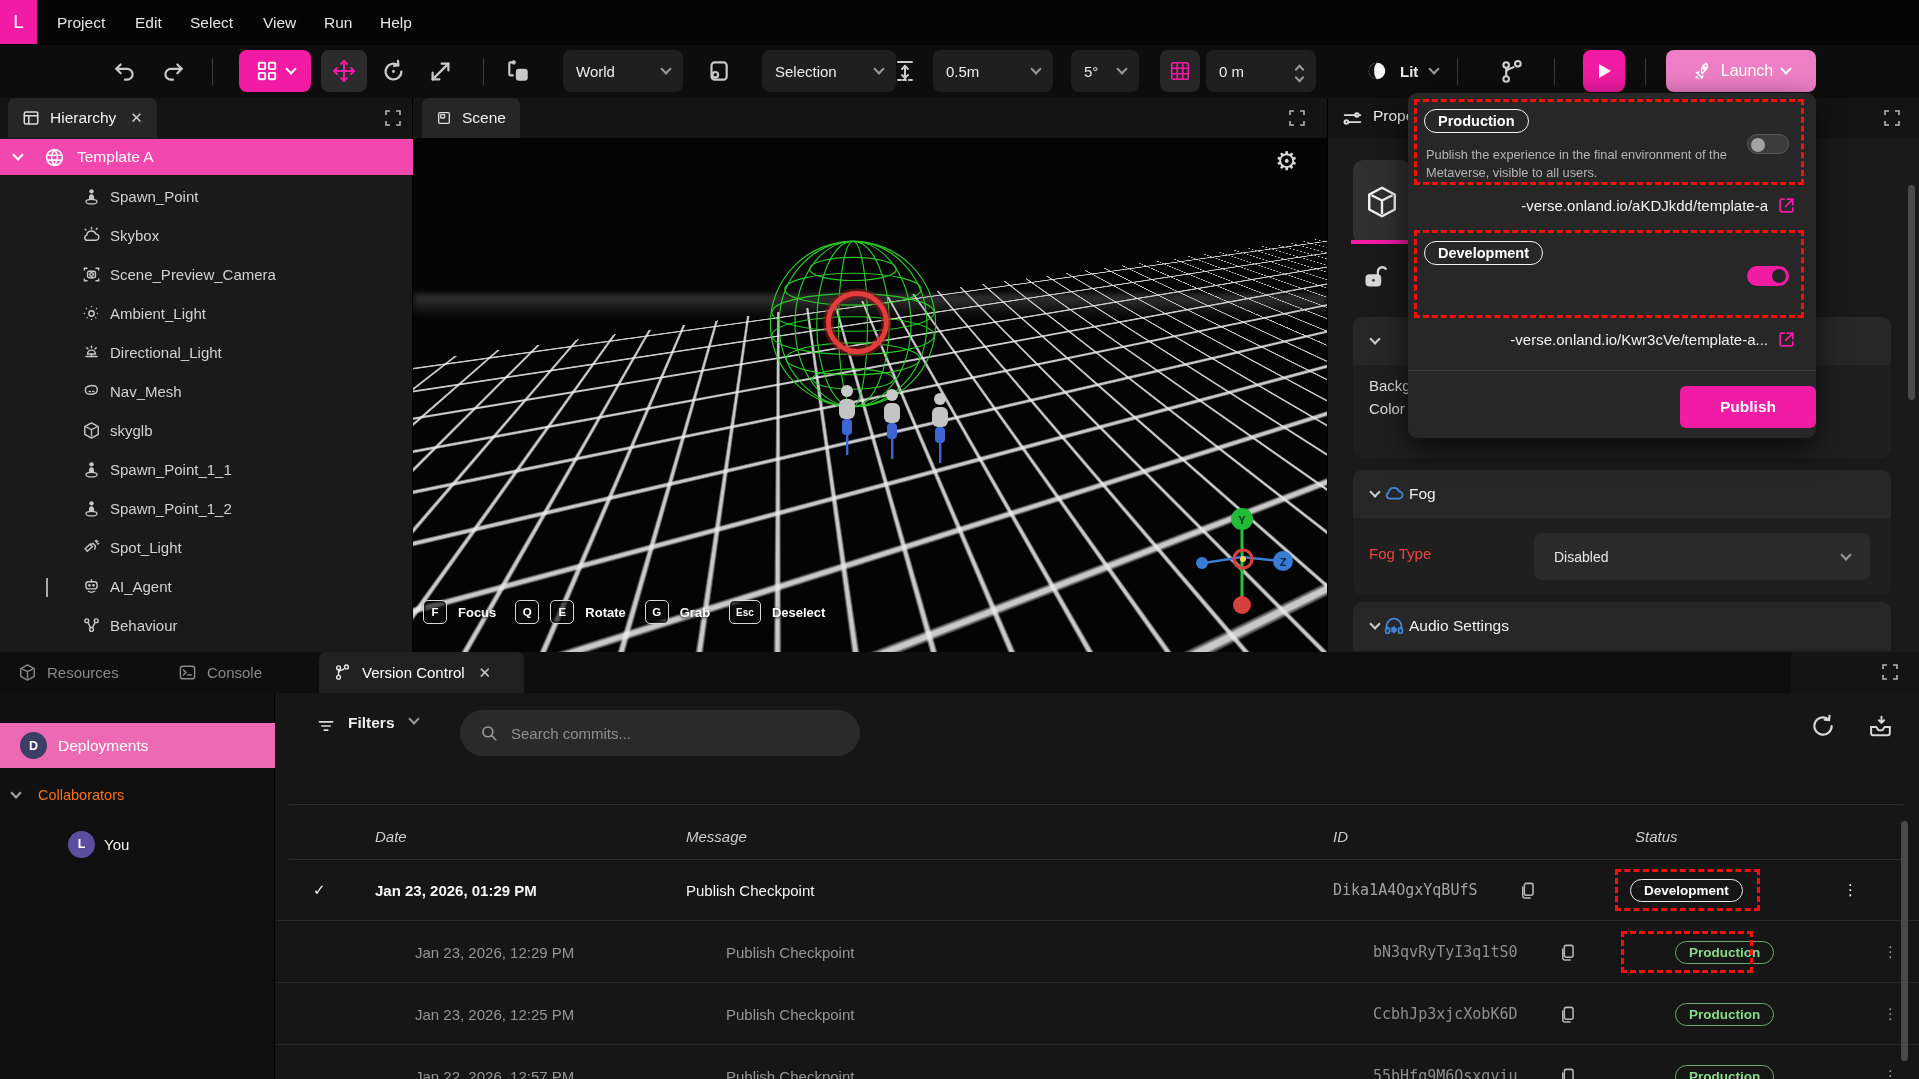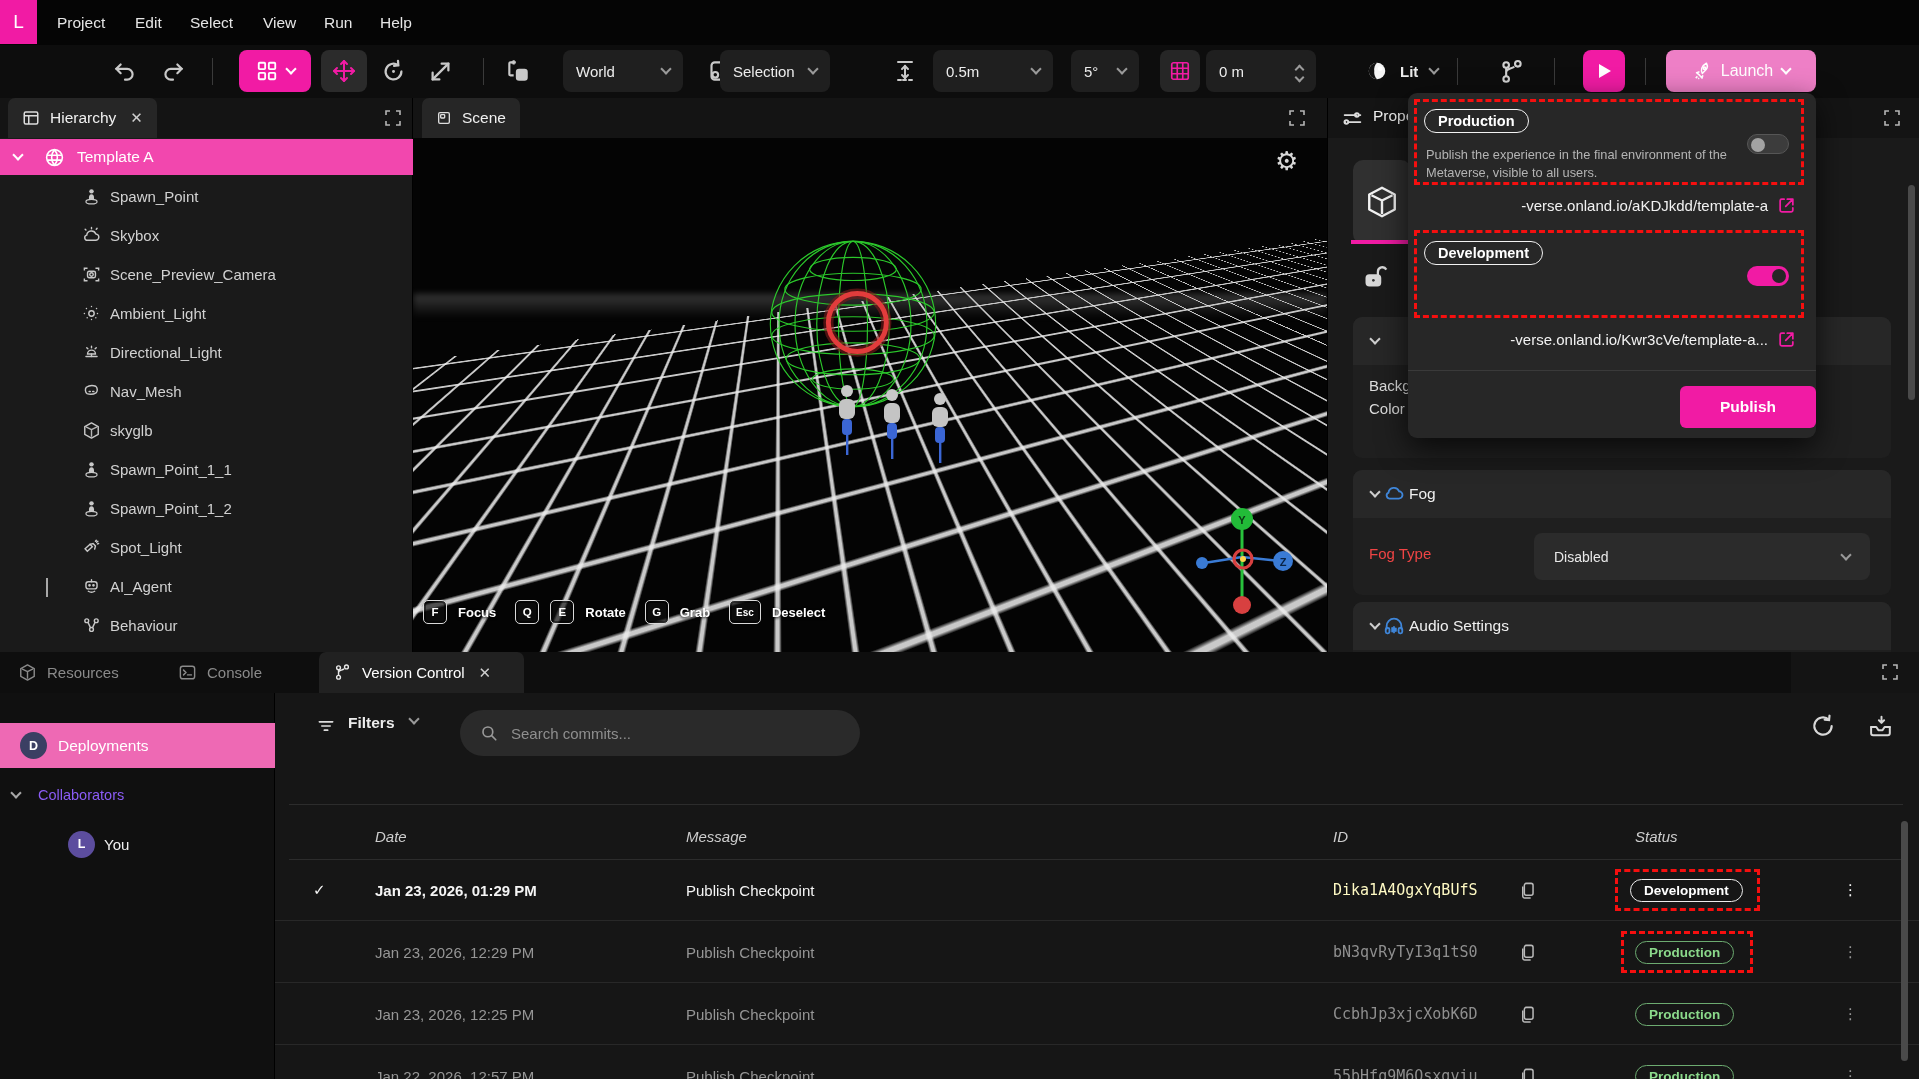--- a/index.html
+++ b/index.html
@@ -120,23 +120,23 @@
   #searchbox { position:absolute; left:185px; top:17px; width:400px; height:46px; background:#2a2a2a; border-radius:23px;
       display:flex; align-items:center; gap:13px; padding:0 20px; }
   #searchbox input { background:transparent; border:none; outline:none; color:#cfcfcf; font-size:15px; width:320px;
       font-family:"Liberation Sans","DejaVu Sans",sans-serif; }
   #searchbox input::placeholder { color:#8f8f8f; }
   .hdiv { position:absolute; left:14px; right:16px; height:1px; background:#2c2c2c; }
   .th { position:absolute; top:121px; height:45px; display:flex; align-items:center; color:#cdcdcd; font-size:15px;font-style:italic; }
   .trow { position:absolute; left:0; width:1644px; height:62px; }
   .trow .cell { position:absolute; top:0; height:62px; display:flex; align-items:center; font-size:15px; }
   .trow.first .cell { color:#f5f5f5; }
-  .trow.dim .cell { color:#969696; }
+  .trow.dim .cell { color:#969696;margin-left:40px; }
   .mono { font-family:"DejaVu Sans Mono","Liberation Mono",monospace; font-size:14.5px; }
-  .trow.first .mono { color:#fef9c3; }
+  .trow.first .mono { color:#a3a3a3; }
   .trow.dim .mono { color:#8f8f8f; }
   .badge { display:inline-block; border-radius:15px; padding:3px 13px; font-size:13.5px; font-weight:bold; }
   .badge.dev { border:1.7px solid #ededed; color:#fff; }
   .badge.prod { border:1.5px solid #6cab70; color:#8bd98b; }
   .kebab { font-size:20px; color:#c9c9c9; }
   .check { color:#f11ba4; font-size:22px; font-weight:bold; }
 </style>
 </head>
 <body>
 
@@ -212,21 +212,21 @@
     <div class="tbtn" style="left:563px; width:120px">
       <span>World</span>
       <span class="chev" style="margin-left:auto"></span>
     </div>
     <span class="ticon" style="left:705px">
       <svg width="26" height="26" viewBox="0 0 24 24" fill="none" stroke="#c9c9c9" stroke-width="2">
           <path d="M9 4h8a3 3 0 0 1 3 3v10a3 3 0 0 1-3 3H9a3 3 0 0 1-3-3V7a3 3 0 0 1 3-3z"></path>
           <circle cx="9.5" cy="15.5" r="2.6"></circle>
         </svg>
     </span>
-    <div class="tbtn" style="left:720px; width:110px">
+    <div class="tbtn" style="left:762px; width:134px">
       <span>Selection</span>
       <span class="chev" style="margin-left:auto"></span>
     </div>
     <span class="ticon" style="left:893px">
       <svg width="24" height="26" viewBox="0 0 24 24" fill="none" stroke="#c9c9c9" stroke-width="2" stroke-linecap="round">
           <path d="M5 3h14"></path>
           <path d="M12 7v12"></path>
           <path d="M9 10l3-3 3 3M9 16l3 3 3-3"></path>
           <path d="M5 21h3M10 21h4M16 21h3" stroke-dasharray="3 2"></path>
         </svg>
@@ -687,21 +687,21 @@
             <path d="M1 5V1h4M15 5V1h-4M1 11v4h4M15 11v4h-4"></path>
           </svg>
       </span>
     </div>
 
     <div id="bsidebar">
       <div id="deploy-row">
         <span class="avatar" style="position:absolute; left:20px; background:#3b3f63">D</span>
         <span style="position:absolute; left:58px">Deployments</span>
       </div>
-      <div class="abs" style="left:0; top:84px; width:275px; height:36px; display:flex; align-items:center; color:#8b5cf6; font-size:14.5px">
+      <div class="abs" style="left:0; top:84px; width:275px; height:36px; display:flex; align-items:center; color:#f97316; font-size:14.5px">
         <span class="chev" style="position:absolute; left:12px; border-color:#a8a8a8"></span>
         <span style="position:absolute; left:38px">Collaborators</span>
       </div>
       <div class="abs" style="left:0; top:131px; width:275px; height:40px; display:flex; align-items:center; color:#f0f0f0; font-size:15px">
         <span class="avatar" style="position:absolute; left:68px; background:#5c4d9e">L</span>
         <span style="position:absolute; left:104px">You</span>
       </div>
     </div>
 
     <div id="bmain">

